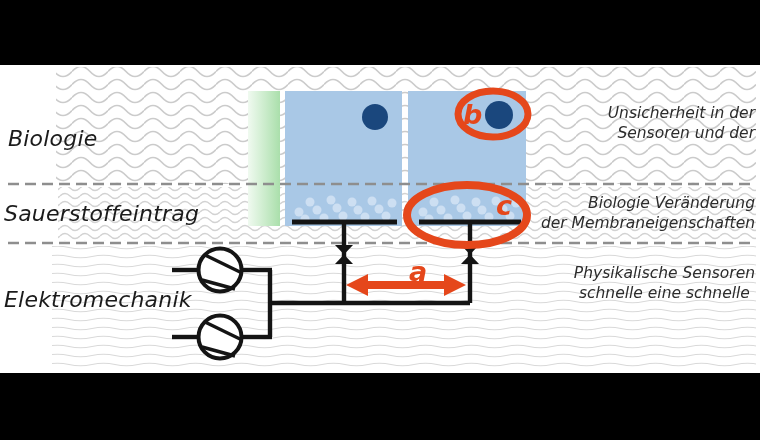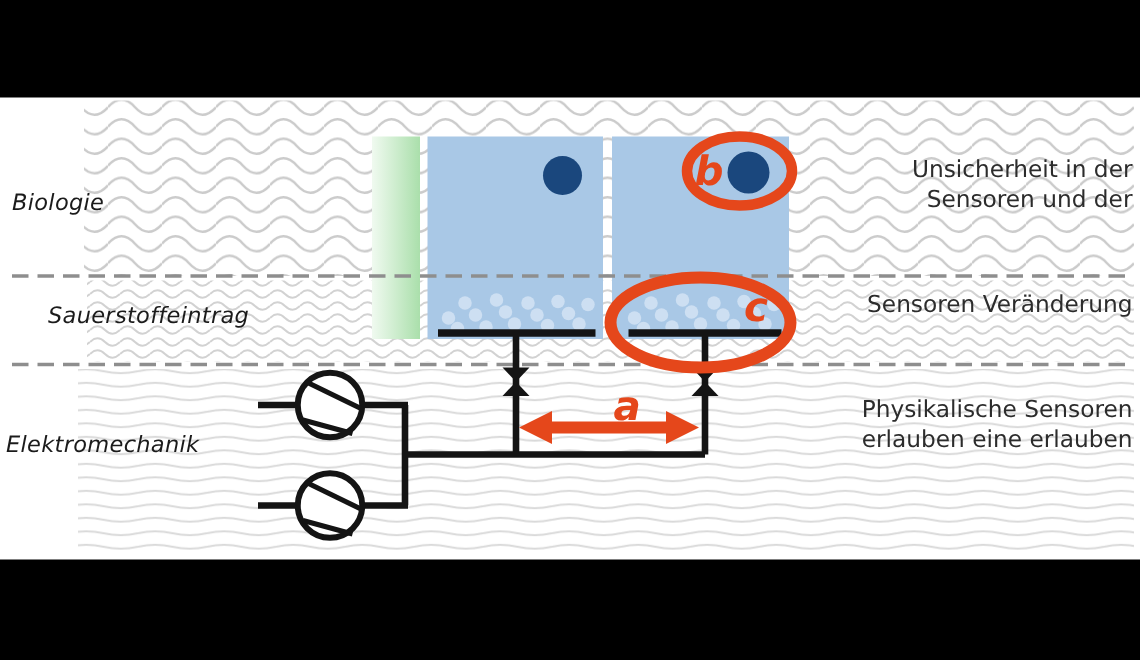--- a/index.html
+++ b/index.html
@@ -5,33 +5,33 @@
   html,body{margin:0;padding:0;background:#fff;}
   .stage{
     position:relative;width:760px;height:440px;overflow:hidden;background:#ffffff;
     font-family:"DejaVu Sans","Liberation Sans",sans-serif;
   }
   .letterbox{position:absolute;left:0;width:760px;background:#000;}
   .letterbox.top{top:0;height:65px;}
   .letterbox.bottom{top:373px;height:67px;}
   svg.diagram{position:absolute;left:0;top:0;}
   .row-label{
-    position:absolute;font-style:italic;font-size:15px;color:#1b1b1b;
+    position:absolute;font-style:italic;font-size:22px;color:#1b1b1b;
     white-space:nowrap;letter-spacing:0.2px;
   }
   .row-label.biologie{left:8px;top:126px;}
-  .row-label.sauerstoff{left:4px;top:201px;margin-left:28px;}
+  .row-label.sauerstoff{left:4px;top:201px;}
   .row-label.elektro{left:4px;top:287px;text-align:right;}
   .annotation{
-    position:absolute;right:5px;text-align:right;
+    position:absolute;right:5px;text-align:right;font-style:italic;
     font-size:15.5px;line-height:19.5px;color:#2c2c2c;white-space:nowrap;
   }
   .annotation.a1{top:104px;}
   .annotation.a2{top:194px;}
-  .annotation.a3{top:264px;}
+  .annotation.a3{top:264px;text-align:center;}
   .marker{
     position:absolute;color:#e5471b;font-weight:bold;font-style:italic;
     font-size:27px;line-height:1;
   }
   .marker.m-a{left:409px;top:258px;}
   .marker.m-b{left:463px;top:101px;}
   .marker.m-c{left:496px;top:192px;}
 </style>
 </head>
 <body>
@@ -152,24 +152,25 @@
 
   <div class="row-label biologie">Biologie</div>
   <div class="row-label sauerstoff">Sauerstoffeintrag</div>
   <div class="row-label elektro">Elektromechanik</div>
 
   <div class="annotation a1">
     <div>Unsicherheit in der</div>
     <div>Sensoren und der</div>
   </div>
   <div class="annotation a2">
-    <div>Sensoren Veränderung</div>
+    <div>Biologie Veränderung</div>
+    <div>der Membraneigenschaften</div>
   </div>
   <div class="annotation a3">
     <div>Physikalische Sensoren</div>
-    <div>erlauben eine erlauben</div>
+    <div>schnelle eine schnelle</div>
   </div>
 
   <div class="marker m-a">a</div>
   <div class="marker m-b">b</div>
   <div class="marker m-c">c</div>
 
 </div>
 
 </body></html>

